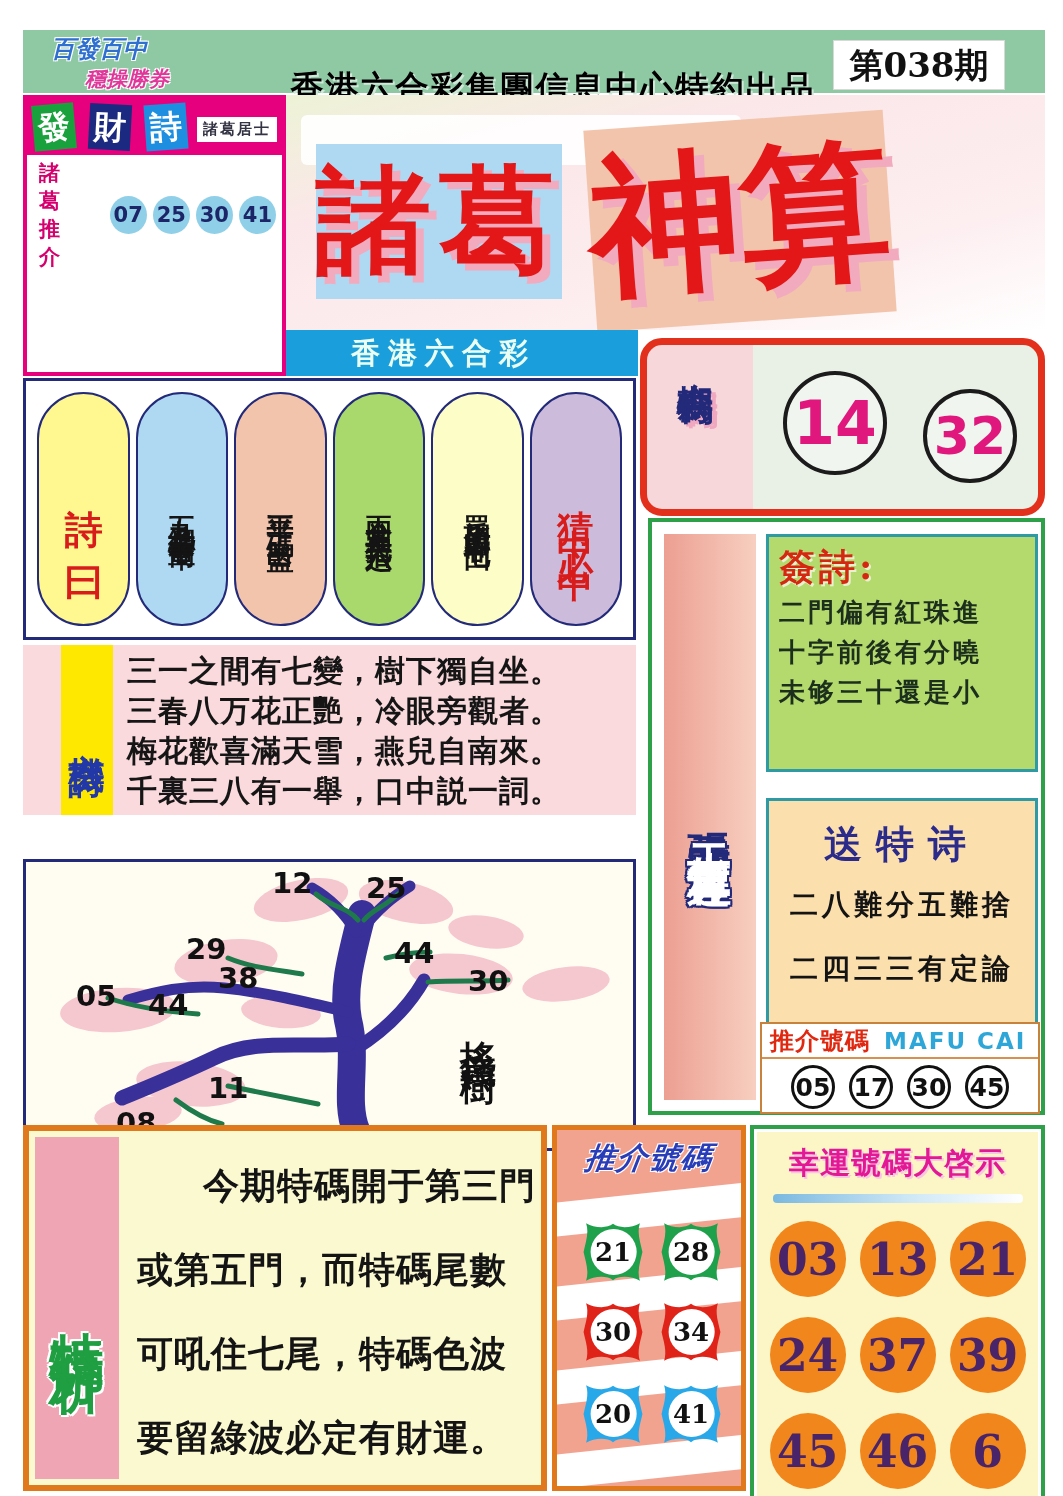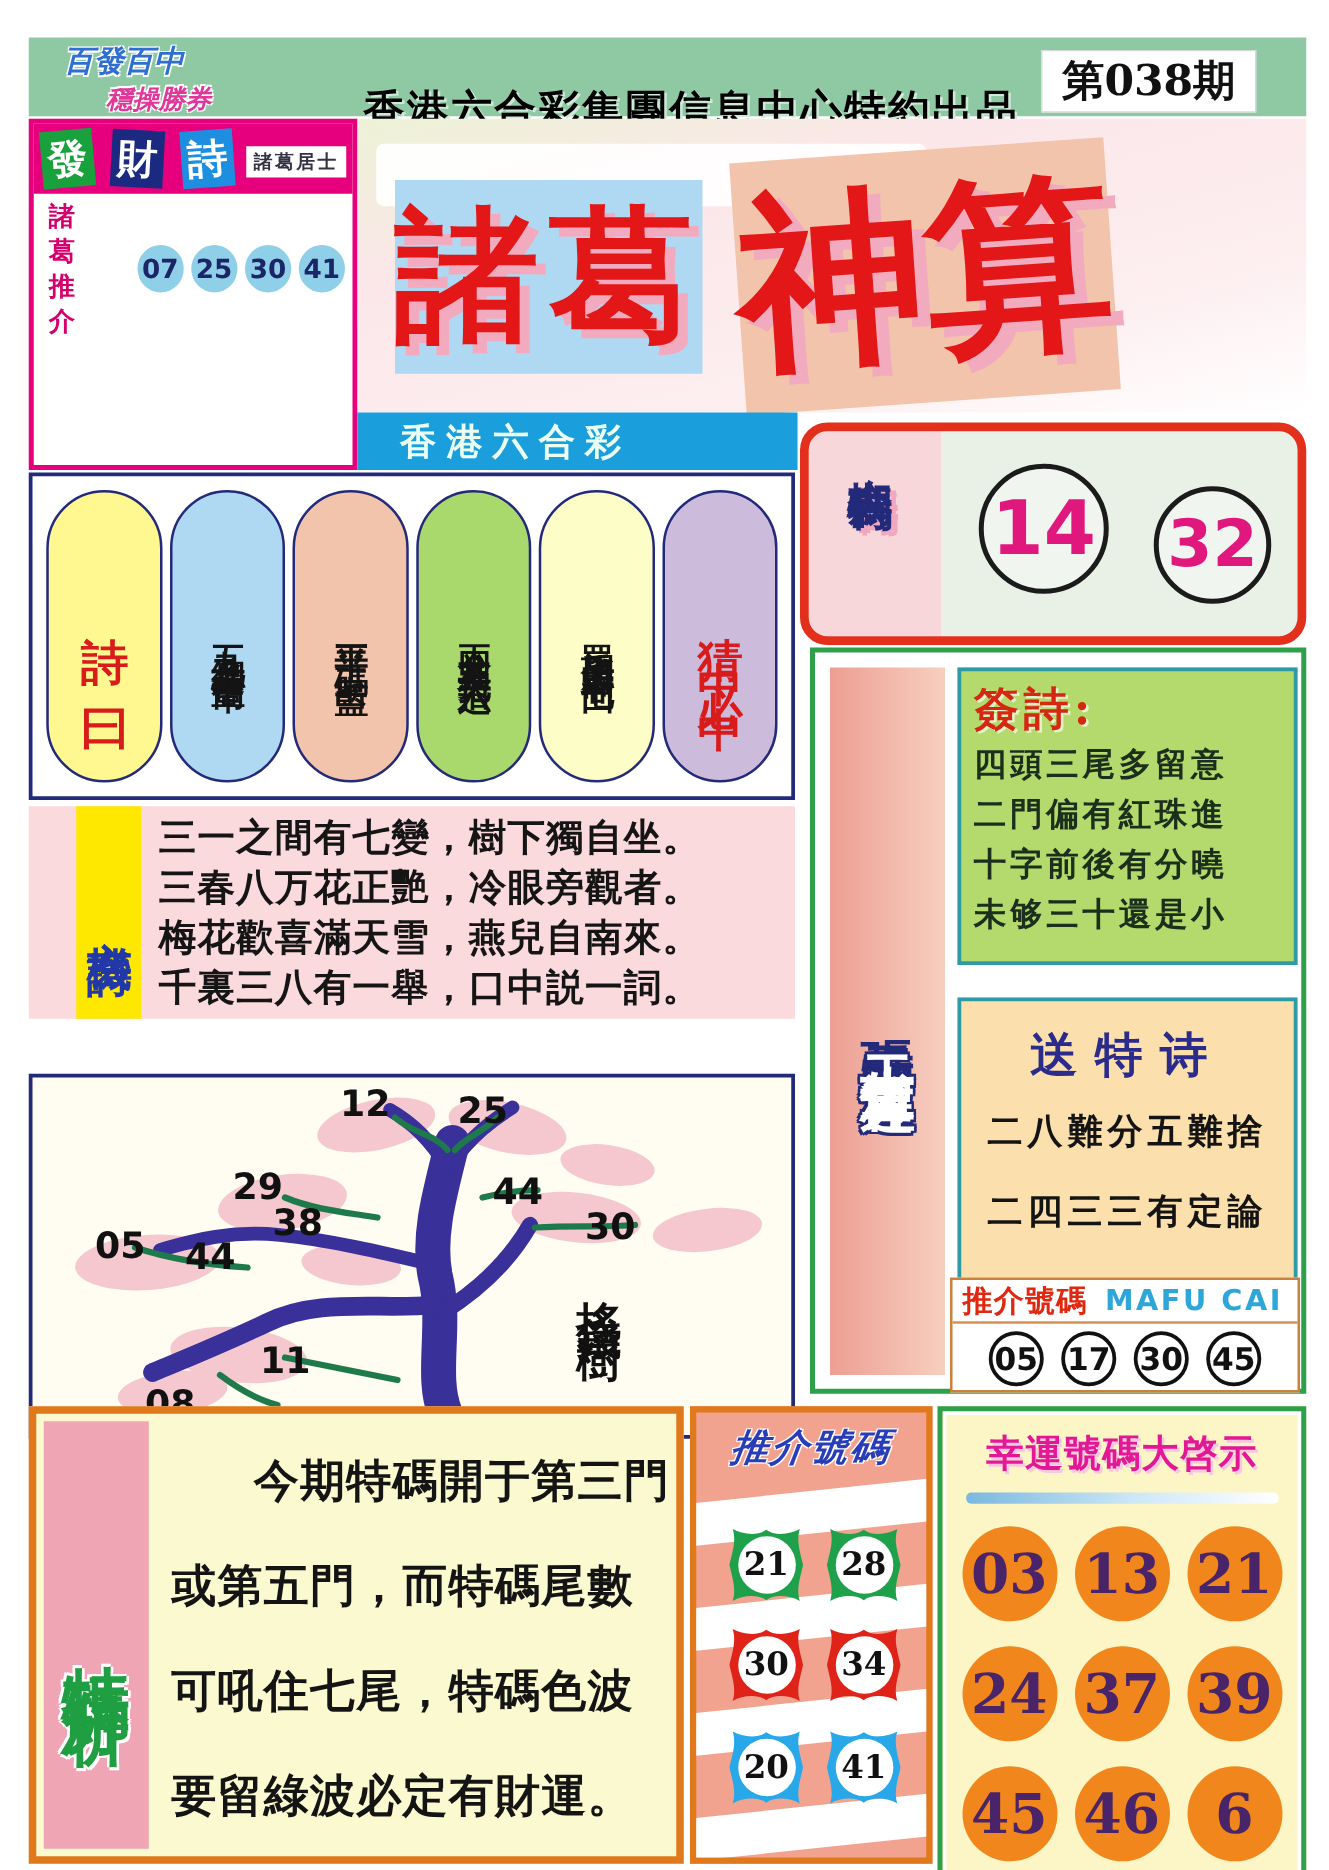--- a/index.html
+++ b/index.html
@@ -45,21 +45,21 @@
   #scan-artifact{left:15px;top:20px;width:440px;height:50px;background:rgba(255,255,255,.9);border-radius:6px;}
   #main-title{left:30px;top:25px;width:700px;display:flex;align-items:center;}
   #main-title .p1{font:900 115px "DejaVu Serif",serif;color:#e31717;letter-spacing:8px;
                   text-shadow:8px 7px 0 #f2abbe;}
   #main-title .p2{font:900 150px "DejaVu Serif",serif;color:#e31717;margin-left:28px;
                   transform:rotate(-4deg);text-shadow:10px 8px 0 #f2abbe;}
 
   
   #banner{left:286px;top:330px;width:352px;height:46px;background:#1a9fdc;
           font:700 29px "DejaVu Serif",serif;color:#eafff2;letter-spacing:8px;
-          line-height:46px;padding-left:34px;box-sizing:border-box;}
+          line-height:46px;padding-left:65px;box-sizing:border-box;}
 
   
   #special{left:640px;top:338px;width:405px;height:178px;border:7px solid #e2301c;border-radius:22px;
            background:linear-gradient(90deg,#f7d7da 0,#f7d7da 27%,#e9f1e6 27%,#e9f1e6 100%);box-sizing:border-box;}
   #special-label{left:24px;top:10px;height:150px;font:800 36px "DejaVu Serif",serif;color:#232a7a;
            letter-spacing:2px;text-shadow:5px 4px 0 #f0a7c0;}
   .sp-circle{border-radius:50%;border:4px solid #1b1b1b;display:flex;align-items:center;justify-content:center;
            color:#e0187e;font-family:"DejaVu Sans",sans-serif;font-weight:700;background:rgba(255,255,255,.35);}
   #sp1{left:136px;top:26px;width:96px;height:96px;font-size:60px;}
   #sp2{left:276px;top:44px;width:86px;height:86px;font-size:52px;}
@@ -270,21 +270,20 @@
 
   <div id="zpanel" class="abs">
     <div id="zstrip" class="abs">
       <div class="vtext">
         <span class="z1">張天師</span><span class="z2">十二生肖算運程</span>
       </div>
     </div>
 
     <div id="qianshi" class="abs">
       <div class="label">簽詩:</div>
-      <div class="line">四頭三尾多留意</div>
       <div class="line">二門偏有紅珠進</div>
       <div class="line">十字前後有分曉</div>
       <div class="line">未够三十還是小</div>
     </div>
 
     <div id="songte" class="abs">
       <div class="label">送特诗</div>
       <div class="line">二八難分五難捨</div>
       <div class="line">二四三三有定論</div>
     </div>

